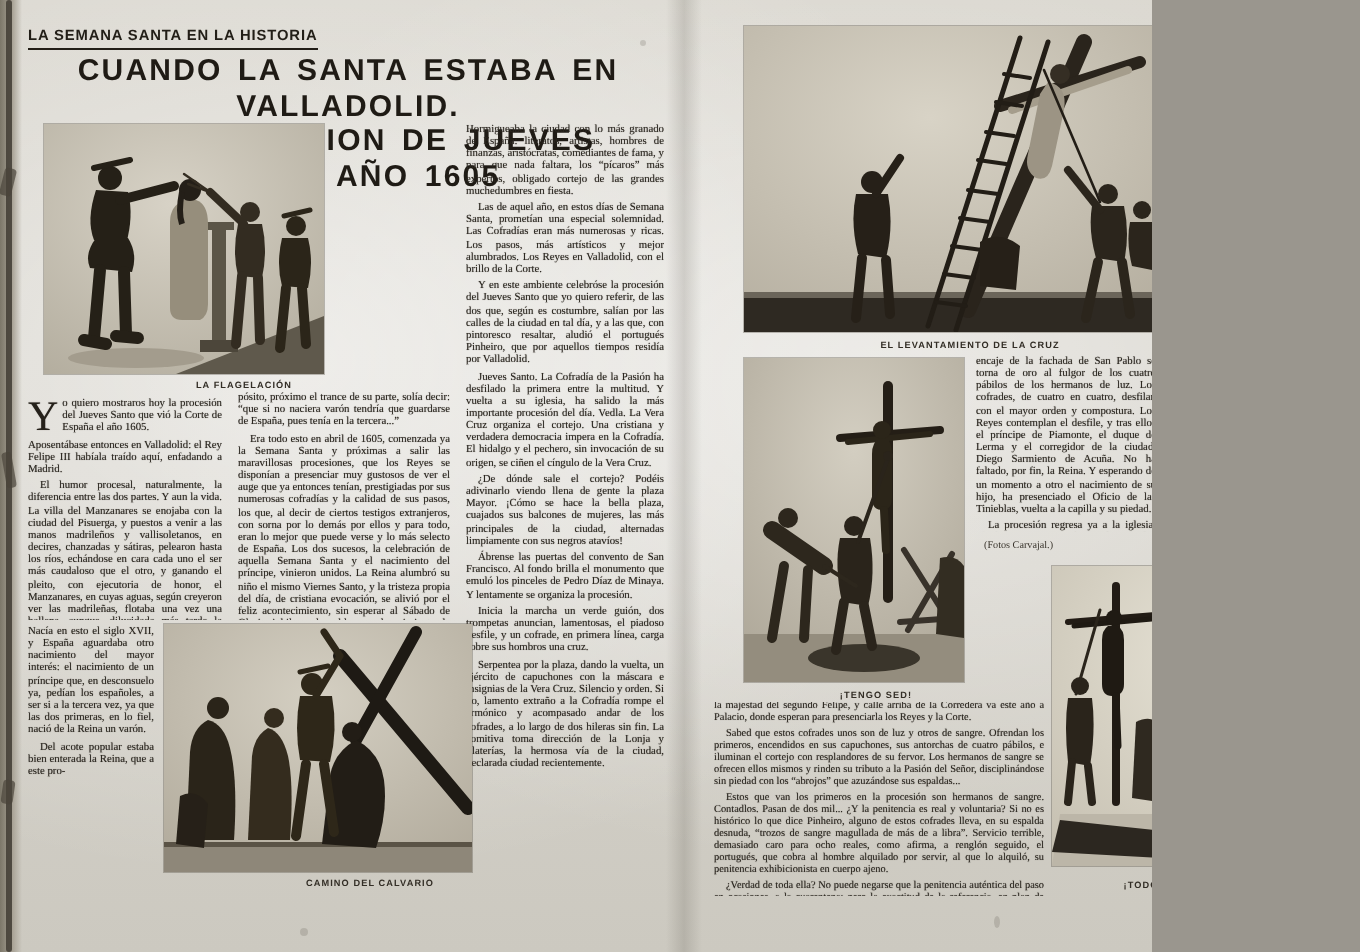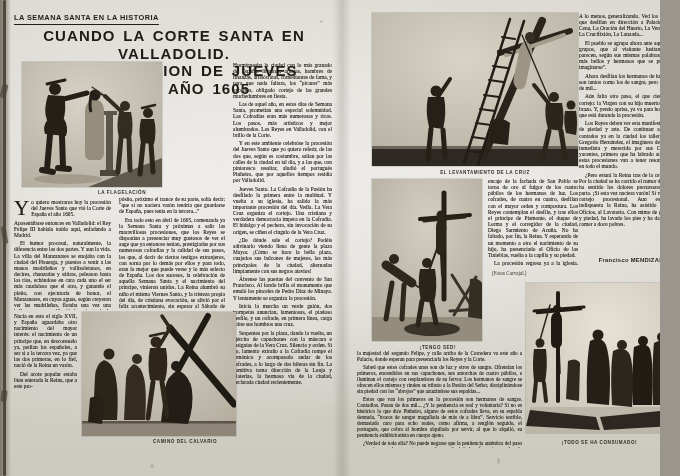--- a/index.html
+++ b/index.html
@@ -1,17 +1,17 @@
 <!DOCTYPE html>
 <html><head>
 <meta charset="utf-8">
 <style>
   html,body{margin:0;padding:0;background:#9a968e;}
   #canvas{
-    position:relative;width:660px;height:476px;overflow:hidden;
+    position:relative;width:576px;height:476px;overflow:hidden;
     background:
       radial-gradient(ellipse at 25% 38%, rgba(255,255,255,.55), transparent 62%),
       radial-gradient(ellipse at 76% 40%, rgba(255,255,255,.5), transparent 60%),
       linear-gradient(180deg,#d9d6ce 0%,#d4d1c9 60%,#ccc9c0 100%);
     font-family:"Liberation Serif",serif;color:#29251e;
   }
   .abs{position:absolute;}
   .spine{left:0;top:0;width:11px;height:476px;
     background:linear-gradient(90deg,#7c7769 0%,#a7a194 55%,rgba(167,161,148,0) 100%);}
   .spineline{left:3px;top:0;width:3px;height:476px;background:#403b33;border-radius:2px;opacity:.85;}
@@ -56,21 +56,21 @@
   <div class="abs gutter"></div>
   <div class="abs redge"></div>
   <div class="abs speck" style="left:320px;top:20px;width:3px;height:3px;"></div>
   <div class="abs speck" style="left:660px;top:120px;width:3px;height:8px;"></div>
   <div class="abs speck" style="left:150px;top:464px;width:4px;height:4px;"></div>
   <div class="abs speck" style="left:497px;top:458px;width:3px;height:6px;"></div>
 
   <div class="abs kicker" style="left:14px;top:13px;">LA SEMANA SANTA EN LA HISTORIA</div>
 
   <div class="abs headline" style="left:16px;top:27px;width:316px;">
-    <div>CUANDO LA CORTE SANTA EN VALLADOLID.</div>
+    <div>CUANDO LA SANTA ESTABA EN VALLADOLID.</div>
     <div>UNA PROCESION DE JUEVES SANTO. AÑO 1605</div>
   </div>
 
   <div class="abs photo" style="left:22px;top:62px;width:140px;height:125px;">
     <svg viewBox="0 0 140 125" preserveAspectRatio="none">
       <defs>
           <radialGradient id="g1" cx="45%" cy="32%" r="85%">
         <stop offset="0" stop-color="#d7d2c6"></stop>
             <stop offset="1" stop-color="#b2ac9d"></stop>
       </radialGradient>

